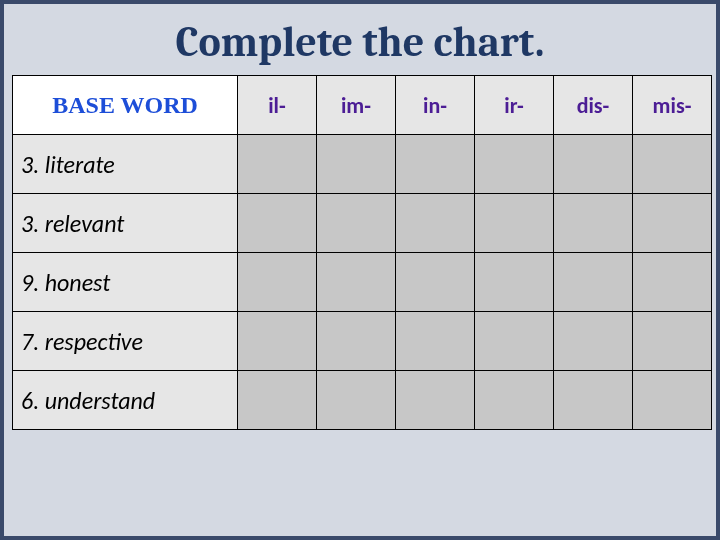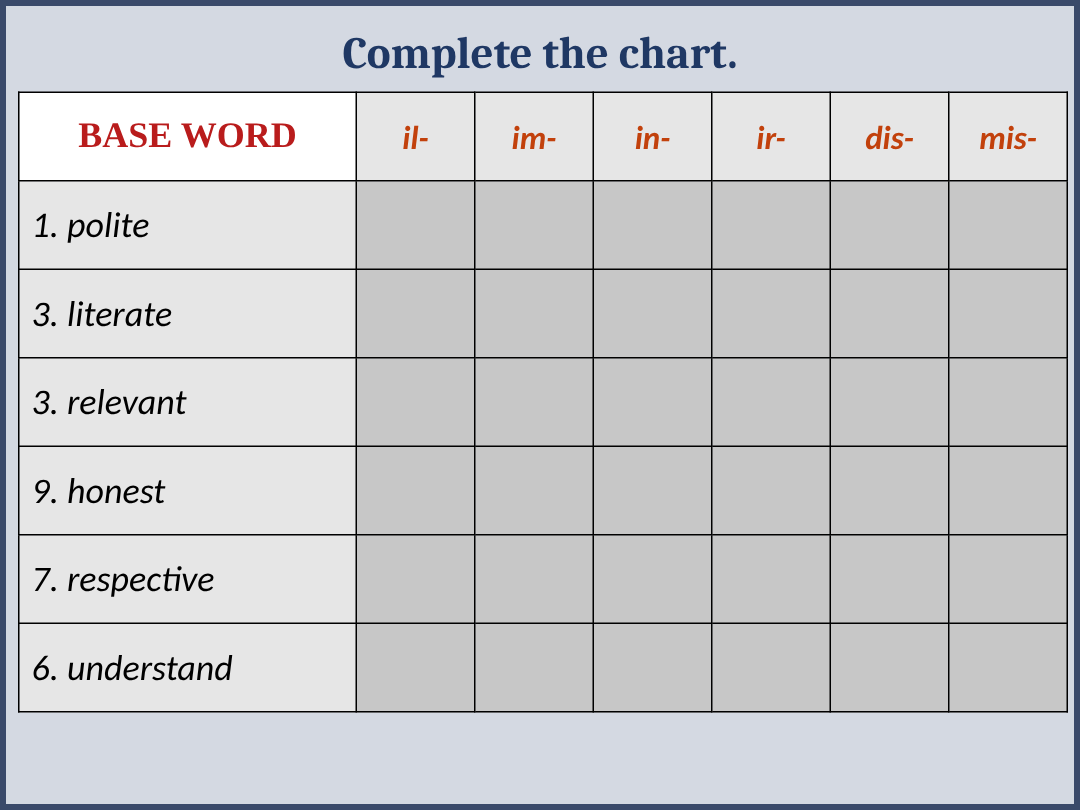--- a/index.html
+++ b/index.html
@@ -6,21 +6,21 @@
   body {
     width: 720px;
     height: 540px;
     background: #d4d9e2;
     border: 4px solid #3a4a6a;
     font-family: Cambria, Georgia, 'Times New Roman', serif;
     overflow: hidden;
   }
   .title {
     text-align: center;
-    font-size: 30px;
+    font-size: 42px;
     font-weight: bold;
     color: #1f3864;
     padding: 14px 0 8px 0;
     font-family: Cambria, Georgia, serif;
   }
   .chart-wrap {
     padding: 0 8px 10px 8px;
   }
   table {
     border-collapse: collapse;
@@ -31,30 +31,29 @@
     border: 1.5px solid #000;
     height: 59px;
     vertical-align: middle;
   }
   th.basehead {
     background: #fff;
     font-family: 'Times New Roman', serif;
     font-weight: bold;
     font-size: 24px;
     text-align: center;
-    color: #b91c1c;
+    color: #1d4ed8;
   }
   th.prefix {
     background: #e6e6e6;
     font-family: Calibri, Arial, sans-serif;
     font-weight: bold;
     font-size: 22px;
     text-align: center;
-    color: #c2410c;
-    font-style: italic;
+    color: #4c1d95;
   }
   td.baseword {
     background: #e6e6e6;
     font-family: Calibri, Arial, sans-serif;
     font-size: 24px;
     font-style: italic;
     color: #000;
     padding-left: 8px;
   }
   td.blank {
@@ -84,29 +83,20 @@
         <th class="basehead">BASE WORD</th>
         <th class="prefix">il-</th>
         <th class="prefix">im-</th>
         <th class="prefix">in-</th>
         <th class="prefix">ir-</th>
         <th class="prefix">dis-</th>
         <th class="prefix">mis-</th>
       </tr>
     </thead>
     <tbody>
-      <tr>
-        <td class="baseword">1. polite</td>
-        <td class="blank"></td>
-        <td class="blank"></td>
-        <td class="blank"></td>
-        <td class="blank"></td>
-        <td class="blank"></td>
-        <td class="blank"></td>
-      </tr>
       <tr>
         <td class="baseword">3. literate</td>
         <td class="blank"></td>
         <td class="blank"></td>
         <td class="blank"></td>
         <td class="blank"></td>
         <td class="blank"></td>
         <td class="blank"></td>
       </tr>
       <tr>

